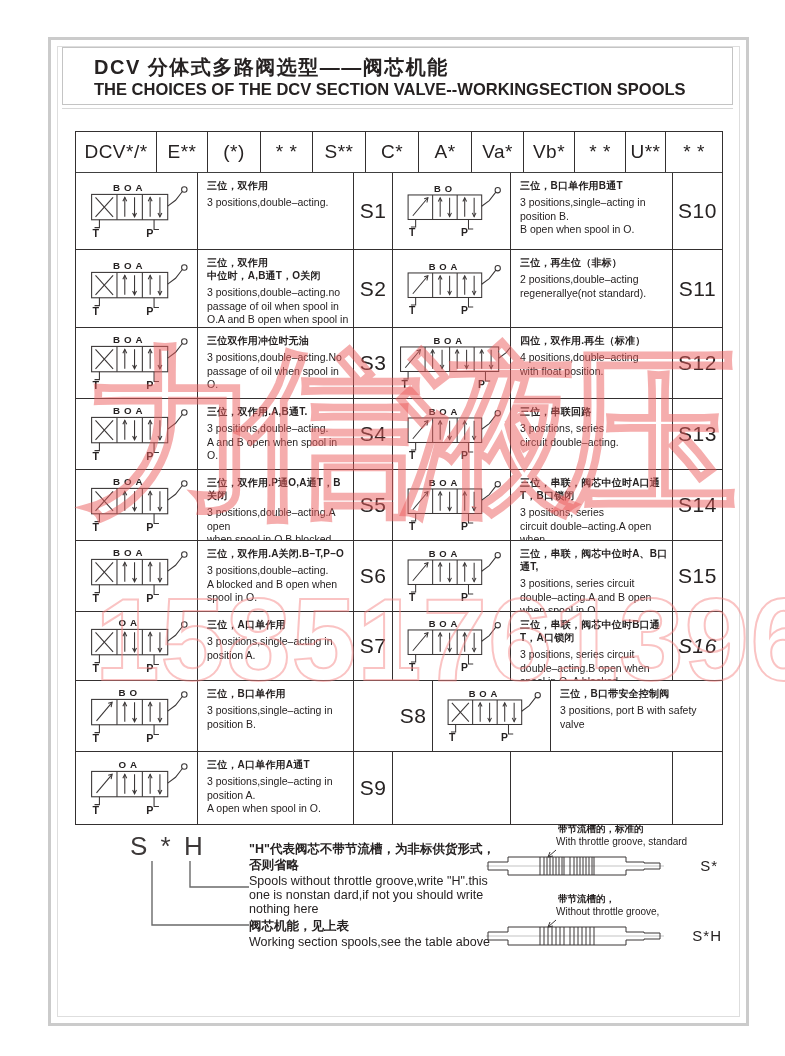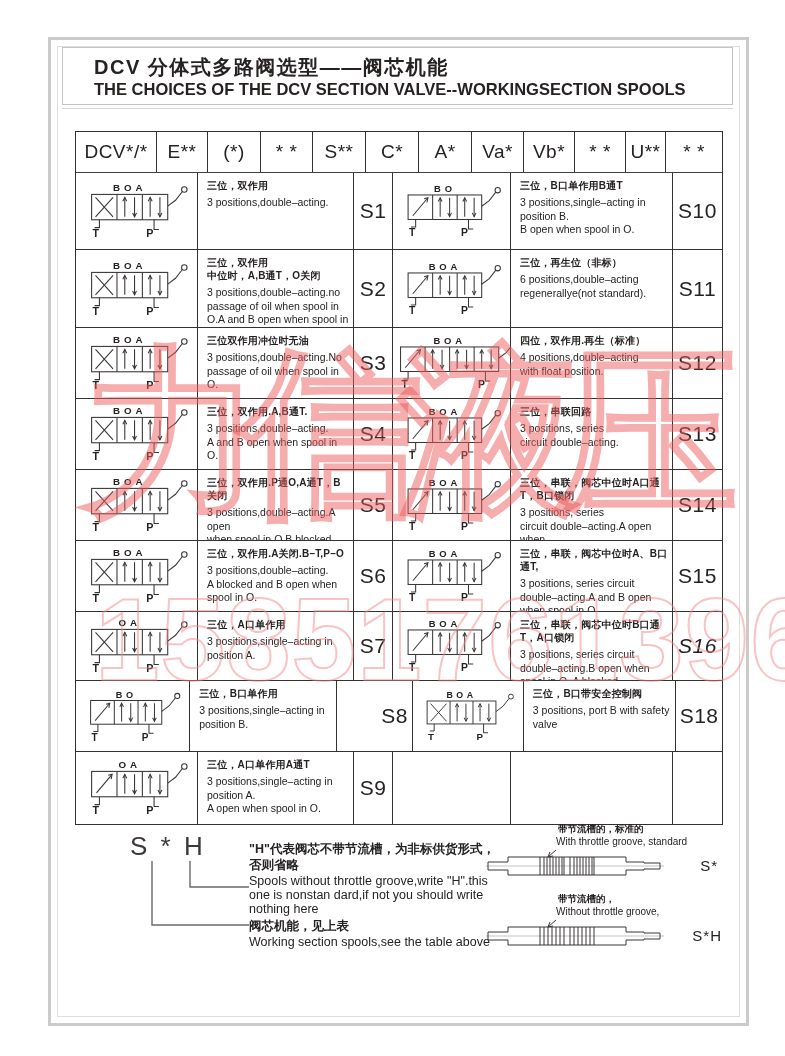--- a/index.html
+++ b/index.html
@@ -208,21 +208,21 @@
               <circle cx="111" cy="7" r="2.8" fill="none" stroke="#3a3636" stroke-width="1.1"></circle>
               <path d="M24,38 V46 H19" fill="none" stroke="#3a3636" stroke-width="1.1"></path>
               <path d="M80,38 V48 H85" fill="none" stroke="#3a3636" stroke-width="1.1"></path>
               <text x="17" y="56" font-size="11" font-weight="bold" fill="#262222">T</text>
               <text x="72" y="56" font-size="11" font-weight="bold" fill="#262222">P</text>
             </svg>
           </div>
           <div class="cell desc" style="width: 162px; height: 77px;">
             <div class="zh">三位，再生位（非标）</div>
             <div class="gap"></div>
-            <div class="en">6 positions,double–acting</div>
+            <div class="en">2 positions,double–acting</div>
             <div class="en">regenerallye(not standard).</div>
           </div>
           <div class="cell codecell" style="width: 49px; height: 77px;">S11</div>
         </div>
         <div class="body-row">
           <div class="cell diag" style="width: 122px; height: 70px;">
             <svg width="124" height="58" viewBox="0 0 124 58">
               <text x="55" y="9" text-anchor="middle" font-size="10" font-weight="bold" letter-spacing="4" fill="#262222">BOA</text>
               <rect x="16" y="12" width="78" height="26" fill="none" stroke="#3a3636" stroke-width="1.1"></rect>
               <line x1="42" y1="12" x2="42" y2="38" fill="none" stroke="#3a3636" stroke-width="1.1"></line>
@@ -600,21 +600,20 @@
               <path d="M80,38 V48 H85" fill="none" stroke="#3a3636" stroke-width="1.1"></path>
               <text x="17" y="56" font-size="11" font-weight="bold" fill="#262222">T</text>
               <text x="72" y="56" font-size="11" font-weight="bold" fill="#262222">P</text>
             </svg>
           </div>
           <div class="cell desc" style="width: 162px; height: 70px;">
             <div class="zh">三位，B口带安全控制阀</div>
             <div class="gap"></div>
             <div class="en">3 positions, port B with safety valve</div>
           </div>
-          <div class="cell codecell" style="width: 49px; height: 70px;">S18</div>
         </div>
         <div class="body-row">
           <div class="cell diag" style="width: 122px; height: 72px;">
             <svg width="124" height="58" viewBox="0 0 124 58">
               <text x="55" y="9" text-anchor="middle" font-size="10" font-weight="bold" letter-spacing="4" fill="#262222">OA</text>
               <rect x="16" y="12" width="78" height="26" fill="none" stroke="#3a3636" stroke-width="1.1"></rect>
               <line x1="42" y1="12" x2="42" y2="38" fill="none" stroke="#3a3636" stroke-width="1.1"></line>
               <line x1="68" y1="12" x2="68" y2="38" fill="none" stroke="#3a3636" stroke-width="1.1"></line>
               <line x1="21" y1="34" x2="37" y2="15" fill="none" stroke="#3a3636" stroke-width="1.1"></line>
               <path d="M33,16 L37,15 L36,20" fill="none" stroke="#3a3636" stroke-width="1.1"></path>

